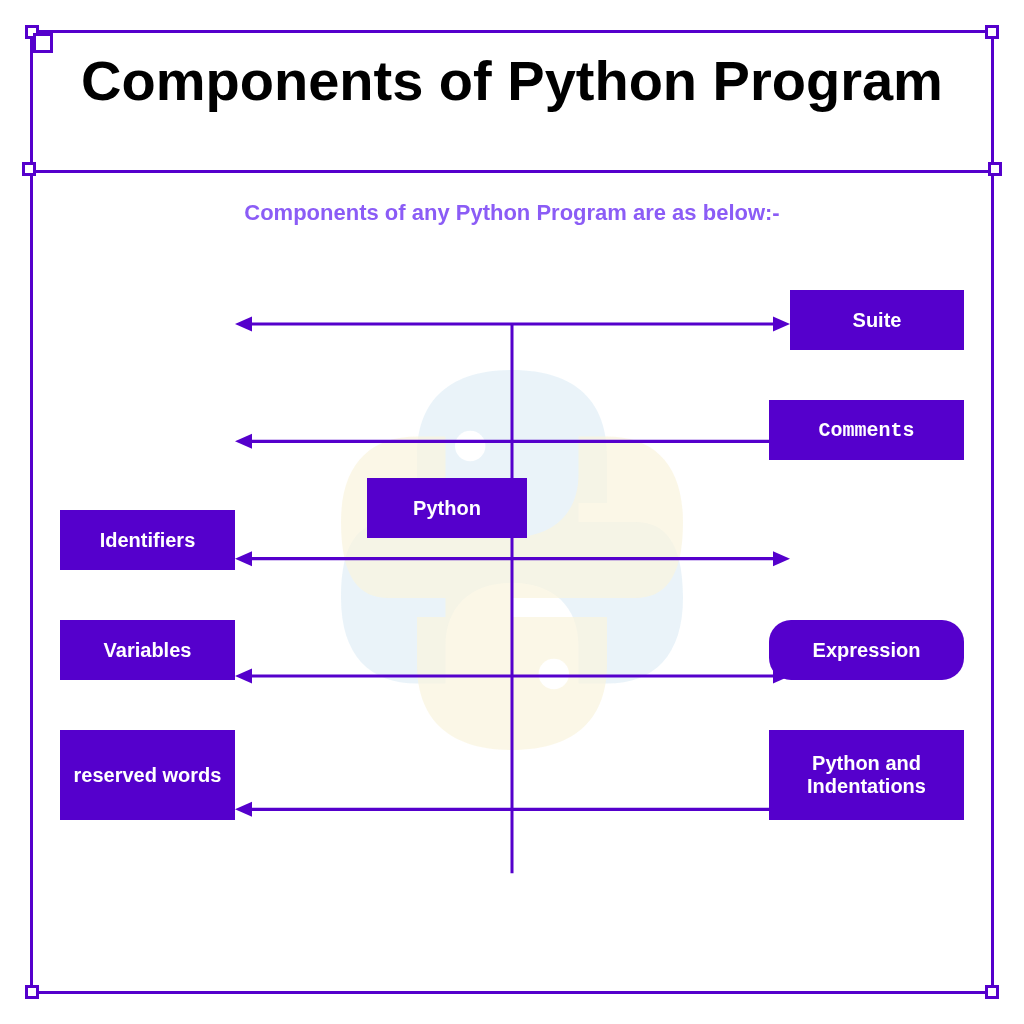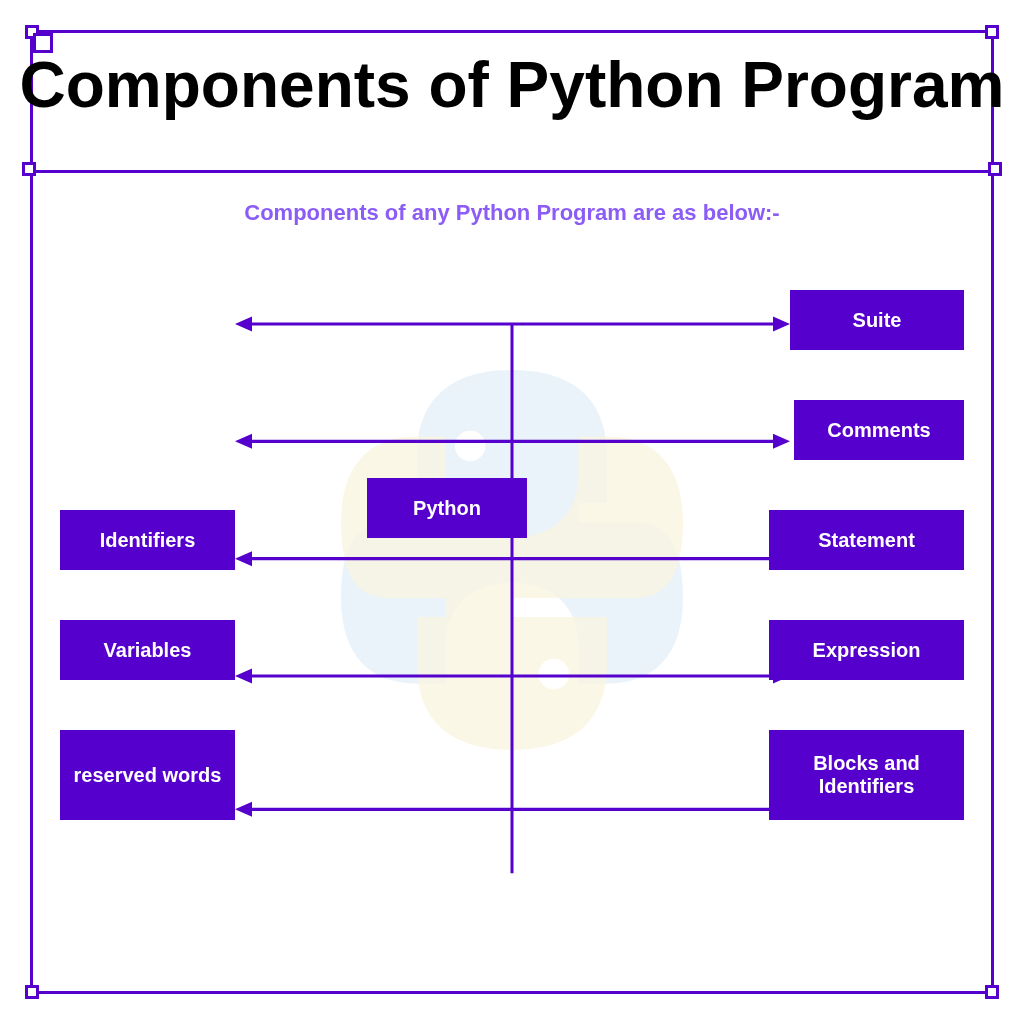--- a/index.html
+++ b/index.html
@@ -38,21 +38,21 @@
 
     .title-area {
       position: absolute;
       top: 50px;
       left: 0;
       right: 0;
       text-align: center;
     }
 
     .main-title {
-      font-size: 64px;
+      font-size: 56px;
       font-weight: 900;
       color: #000;
       line-height: 1.1;
     }
 
     .subtitle {
       position: absolute;
       top: 200px;
       left: 0;
       right: 0;
@@ -229,26 +229,23 @@
   <div class="comp-box" style="left:0; top:360px; width:175px; height:60px;">
     <span>Variables</span>
   </div>
   <div class="comp-box" style="left:0; top:470px; width:175px; height:90px;">
     <span>reserved words</span>
   </div>
 
   <div class="comp-box" style="right:0; top:30px; width:174px; height:60px;">
     <span>Suite</span>
   </div>
-  <div class="comp-box" style="right:0; top:140px; width:170px; height:60px;">
+  <div class="comp-box" style="right:0; top:140px; width:195px; height:60px;font-family:Liberation Mono, monospace;">
     <span>Comments</span>
   </div>
-  <div class="comp-box" style="right:0; top:250px; width:195px; height:60px;">
-    <span>Statement</span>
-  </div>
-  <div class="comp-box" style="right:0; top:360px; width:195px; height:60px;">
+  <div class="comp-box" style="right:0; top:360px; width:195px; height:60px;border-radius:22px;">
     <span>Expression</span>
   </div>
   <div class="comp-box" style="right:0; top:470px; width:195px; height:90px;">
-    <span>Blocks and Identifiers</span>
+    <span>Python and Indentations</span>
   </div>
 
 </div>
 
 </body></html>

